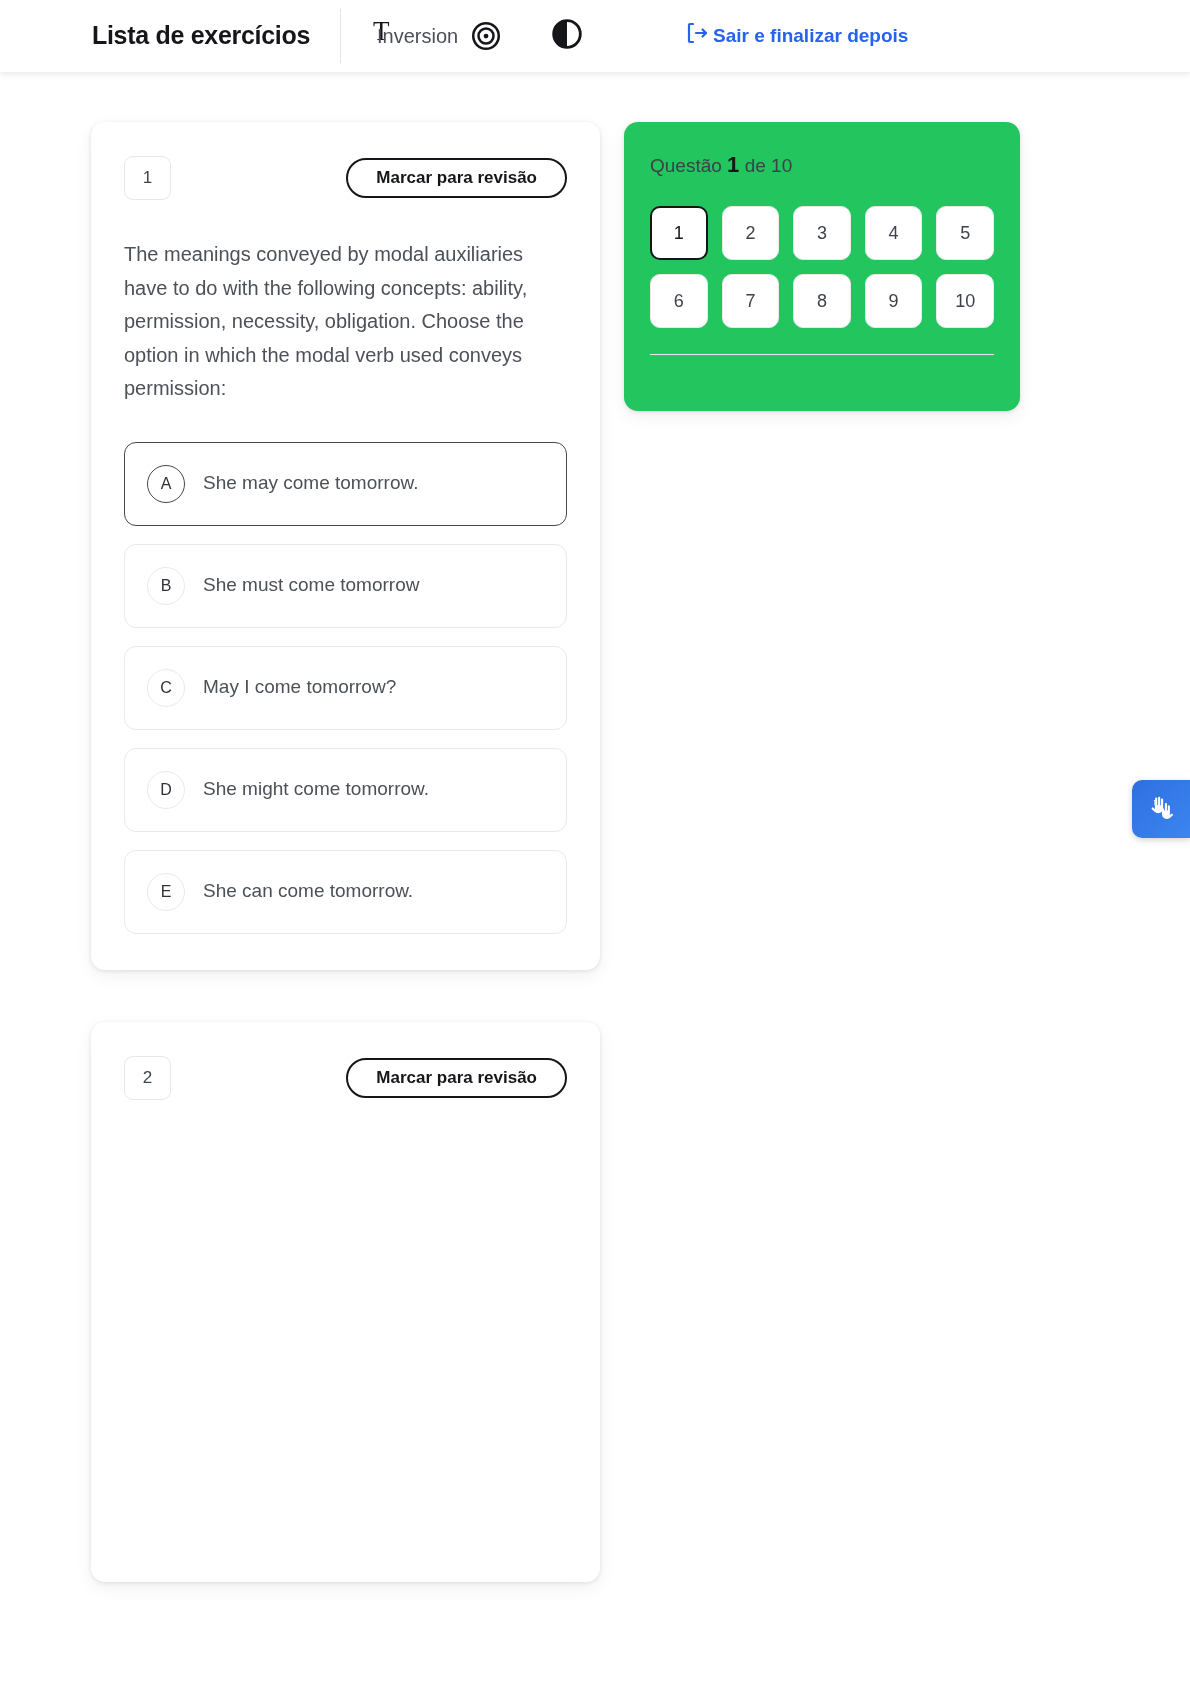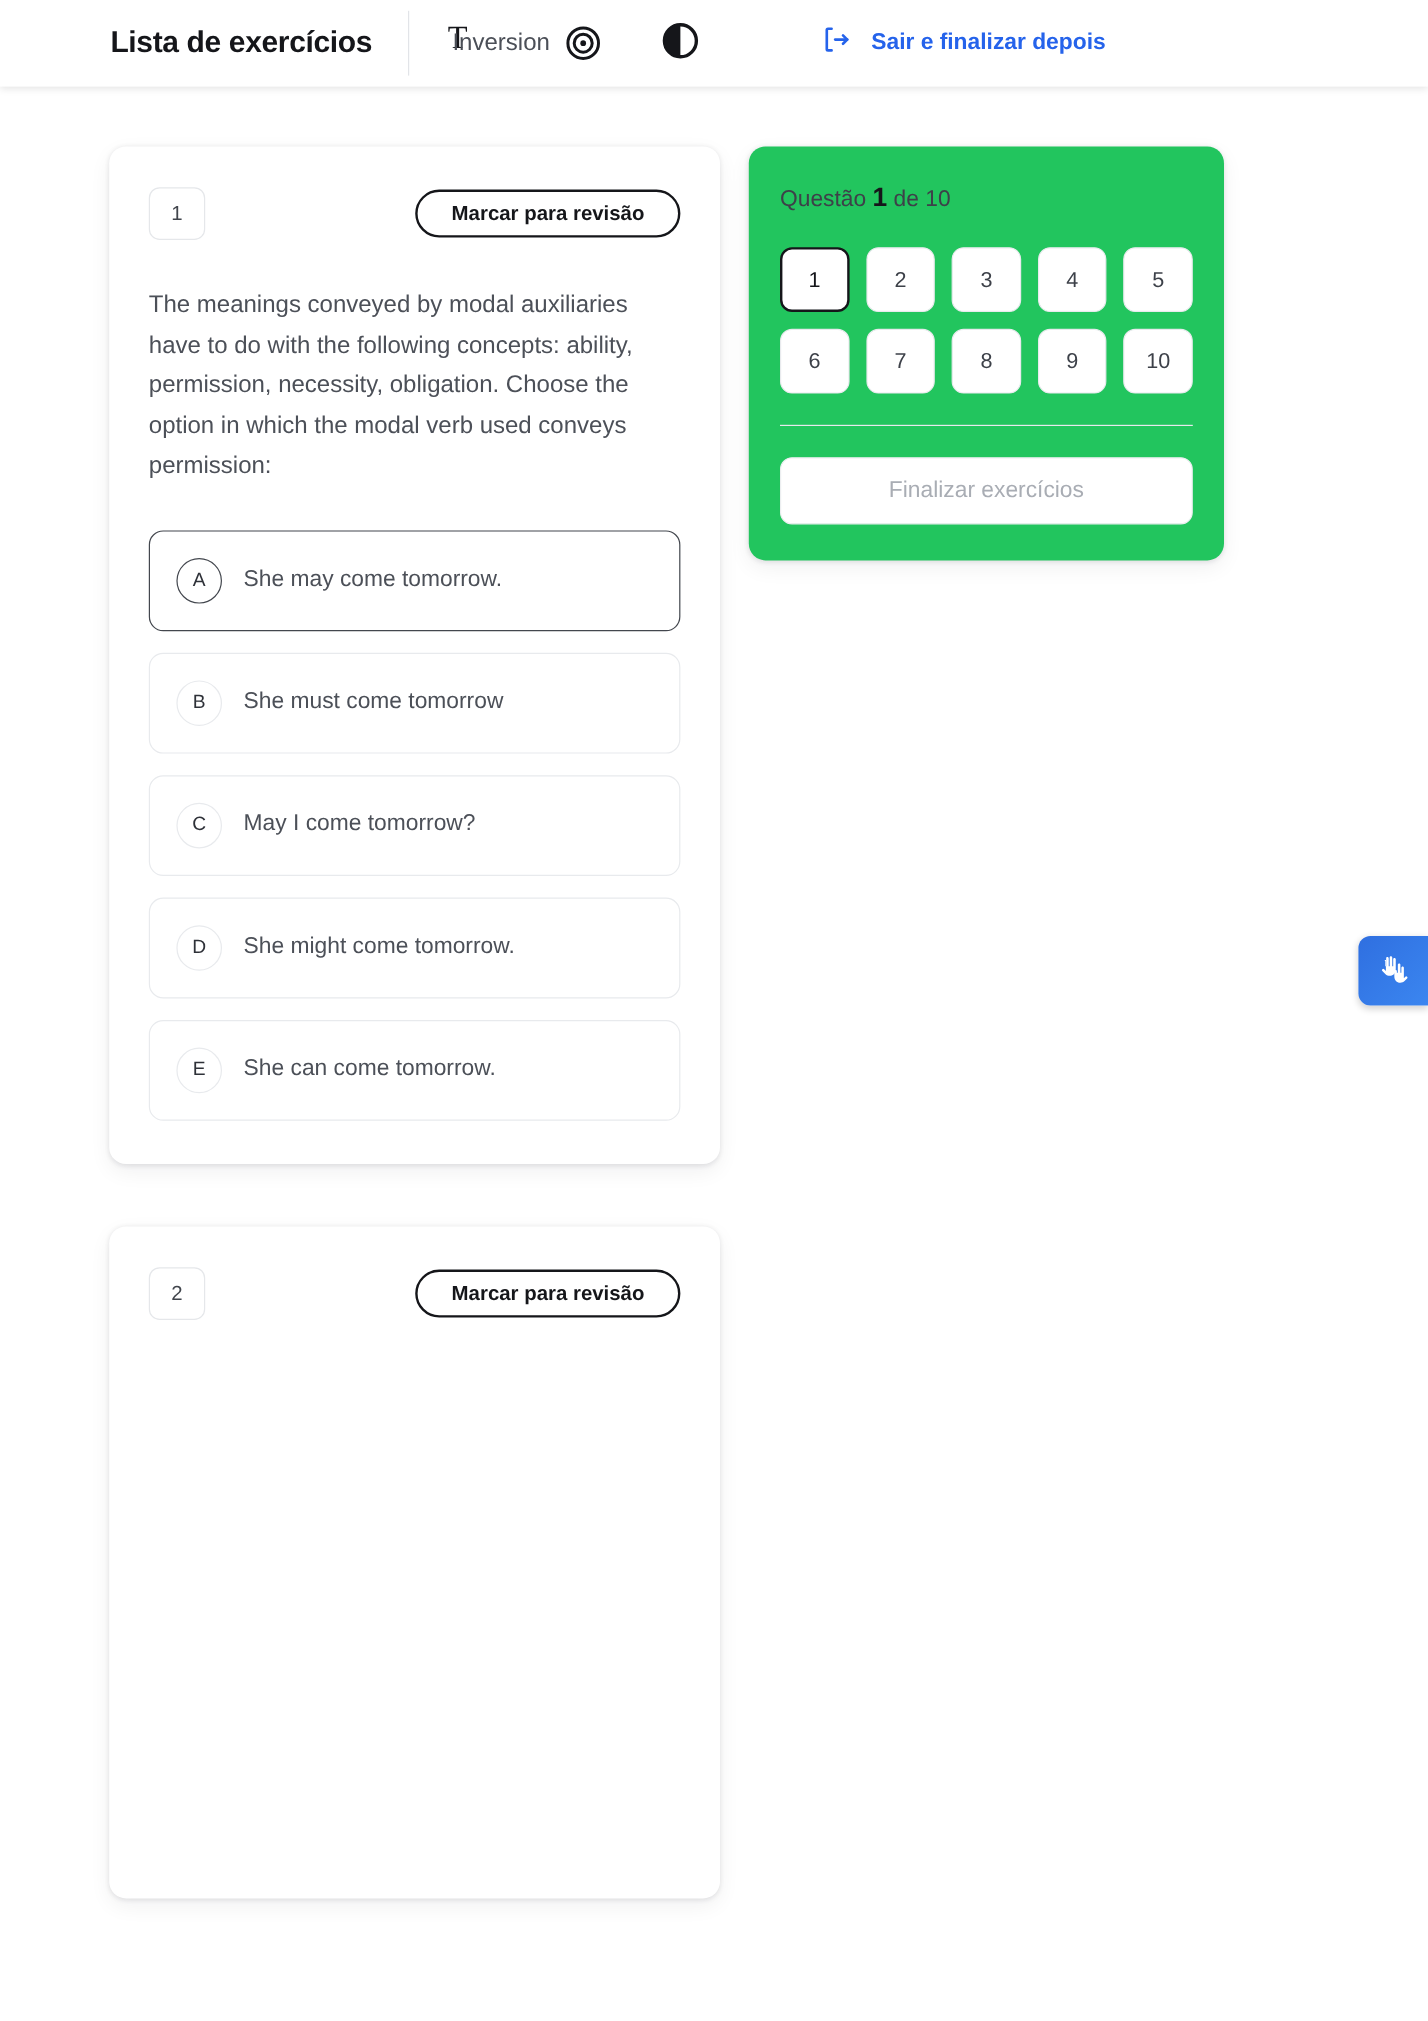--- a/index.html
+++ b/index.html
@@ -87,21 +87,21 @@
     width: 60px;
     height: 44px;
     margin-left: 62px;
     display: flex;
     align-items: center;
     justify-content: center;
   }
   .exit-link {
     display: flex;
     align-items: center;
-    gap: 17px;
+    gap: 4px;
     margin-left: 88px;
     color: #2563eb;
     font-size: 19px;
     font-weight: 600;
     text-decoration: none;
     cursor: pointer;
     white-space: nowrap;
   }
 
   
@@ -392,21 +392,20 @@
           <div class="num-cell">6</div>
           <div class="num-cell">7</div>
           <div class="num-cell">8</div>
           <div class="num-cell">9</div>
           <div class="num-cell">10</div>
         </div>
 
 
         <div class="side-sep"></div>
 
-        <button class="finish-btn">Finalizar exercícios</button>
       </div>
     </div>
 
   </div>
 
   <button class="vlibras-btn">
     <span>
       <svg width="32" height="32" viewBox="0 0 24 24" fill="#ffffff">
         <path d="M6.2 6.0c.45 0 .8.36.8.8v3.1h.6V5.0c0-.45.36-.8.8-.8s.8.36.8.8v4.9h.6V4.4c0-.45.36-.8.8-.8s.8.36.8.8v5.5h.6V5.6c0-.45.36-.8.8-.8s.8.36.8.8v6.2c0 2.4-1.5 4.1-3.7 4.1-1.1 0-2.0-.3-2.7-1.0l-2.0-2.0a.82.82 0 0 1 0-1.15.8.8 0 0 1 1.13 0l1.1 1.1V6.8c0-.44.36-.8.8-.8z"></path>
         <path d="M17.9 10.0c-.45 0-.8.36-.8.8v3.1h-.6v-4.9c0-.45-.36-.8-.8-.8s-.8.36-.8.8v4.9h-.6V13.0c0-.45-.36-.8-.8-.8s-.8.36-.8.8v3.1c0 2.4 1.5 4.1 3.7 4.1 1.1 0 2.0-.3 2.7-1.0l1.6-1.6a.82.82 0 0 0 0-1.15.8.8 0 0 0-1.13 0l-.9.9v-6.5c0-.44-.36-.8-.8-.8z"></path>

